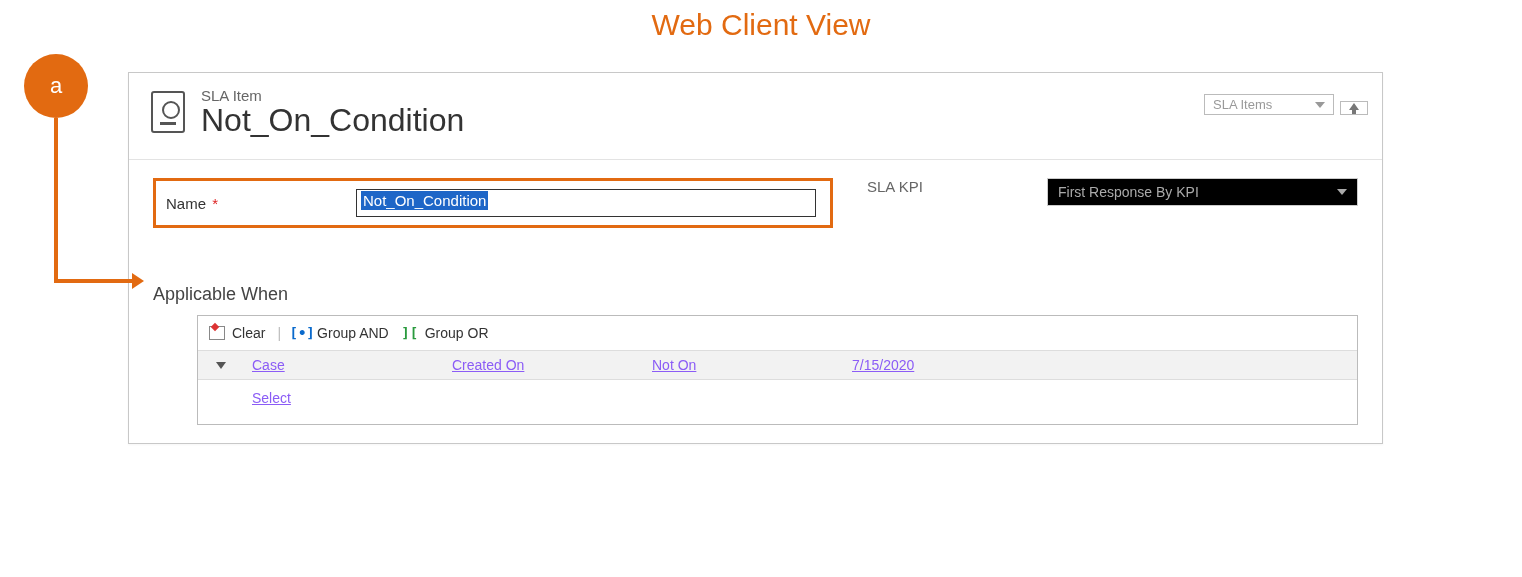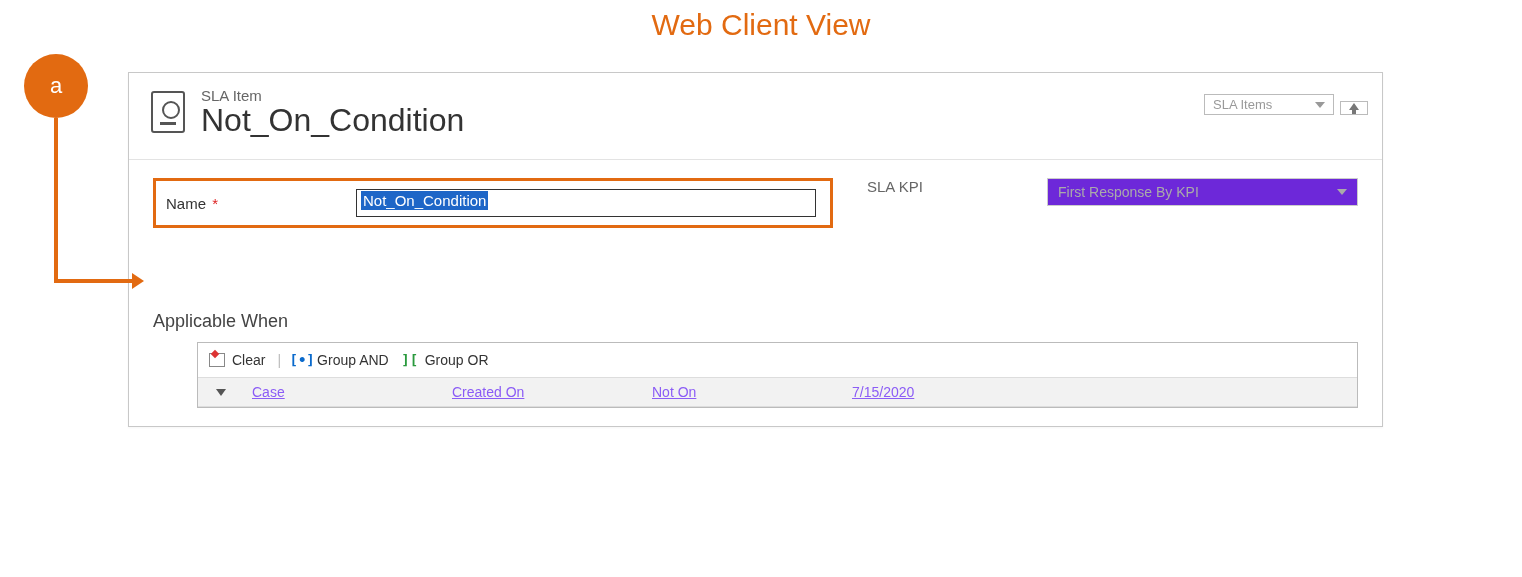--- a/index.html
+++ b/index.html
@@ -163,30 +163,30 @@
   }
   .kpi-label { color: #666; font-size: 15px; width: 160px; margin-left: 14px; }
   .kpi-select {
     flex: 1;
     border: 1px solid #ccc;
     height: 28px;
     padding: 2px 10px;
     color: #aaa;
     display: flex; align-items: center; justify-content: space-between;
     width: 450px;
-    background: #6d28d9;
+    background: #000000;
   }
   .kpi-select .caret {
     width: 0; height: 0;
     border-left: 5px solid transparent;
     border-right: 5px solid transparent;
     border-top: 6px solid #aaa;
   }
   .subsection {
-    margin-top: 83px;
+    margin-top: 56px;
     font-size: 18px; color: #444; font-weight: 400;
   }
   .cond-box {
     border: 1px solid #bbb;
     margin-top: 10px;
     margin-left: 44px;
   }
   .cond-toolbar {
     display: flex; align-items: center; gap: 12px;
     padding: 8px 10px;
@@ -300,16 +300,19 @@
 
       <div class="cond-row">
         <span class="chev"></span>
         <span class="lnk">Case</span>
         <span class="lnk">Created On</span>
         <span class="lnk">Not On</span>
         <span class="lnk">7/15/2020</span>
         <span></span>
       </div>
 
+      <div class="sel-row">
+        <span class="lnk">Select</span>
+      </div>
     </div>
 
   </div>
 </div>
 
 </body></html>

